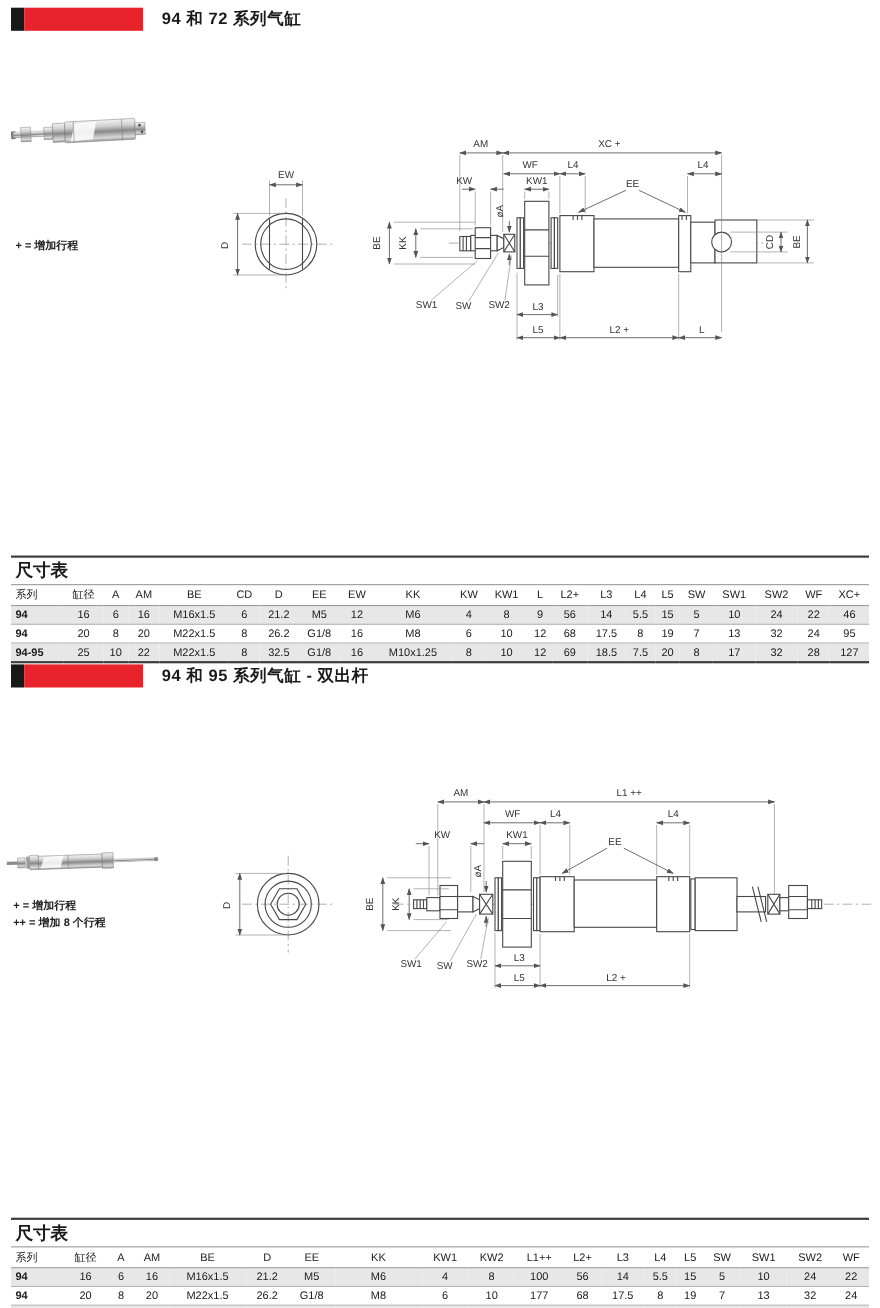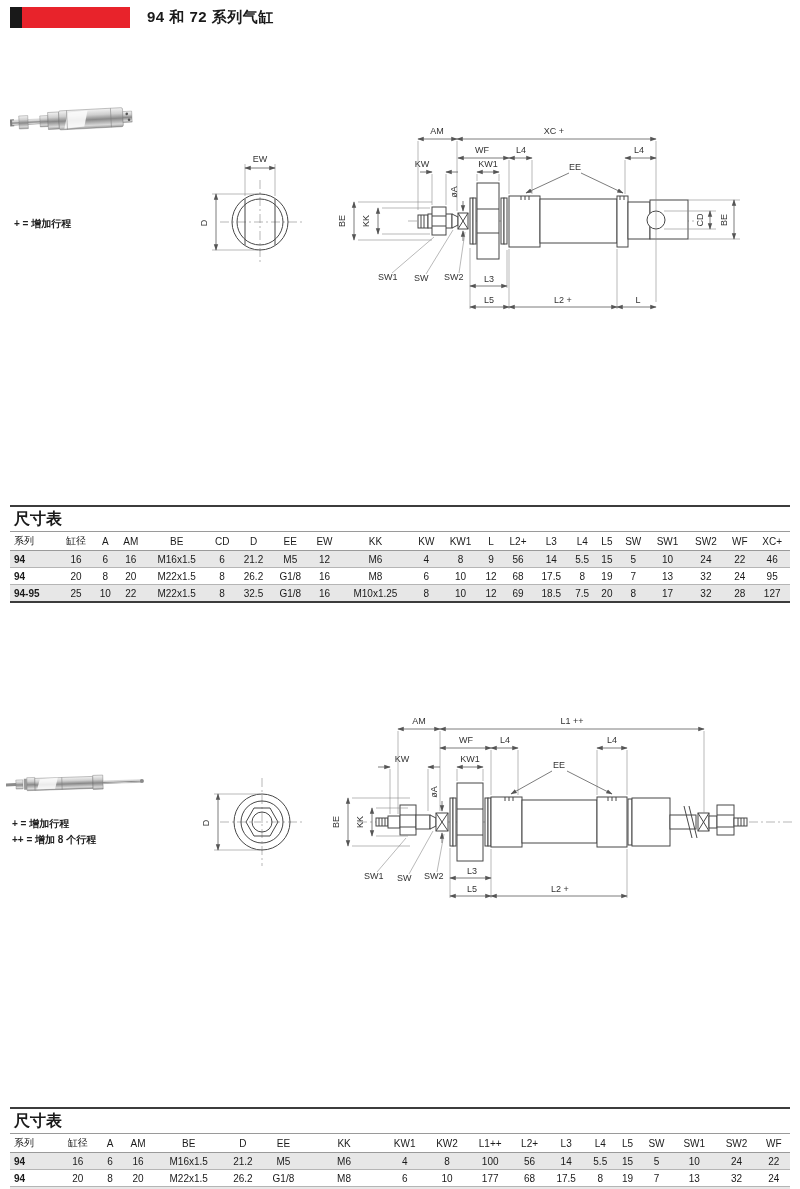--- a/index.html
+++ b/index.html
@@ -288,20 +288,25 @@
             <td>8</td>
             <td>17</td>
             <td>32</td>
             <td>28</td>
             <td>127</td>
           </tr>
         </tbody>
     </table>
   </div>
 
+  <div class="sec-header" style="top:604px;">
+    <span class="tab-black"></span>
+      <span class="bar-red"></span>
+    <span class="sec-title">94 和 95 系列气缸 - 双出杆</span>
+  </div>
 
   <svg class="abs" style="left:6px;top:763px;" width="140" height="42" viewBox="0 0 140 42">
     <defs>
       <linearGradient id="met2" x1="0" y1="0" x2="0" y2="1">
         <stop offset="0" stop-color="#f3f3f3"></stop>
           <stop offset=".3" stop-color="#cfcfcf"></stop>
         <stop offset=".55" stop-color="#8a8a8a"></stop>
           <stop offset=".85" stop-color="#d8d8d8"></stop>
         <stop offset="1" stop-color="#9a9a9a"></stop>
       </linearGradient>

